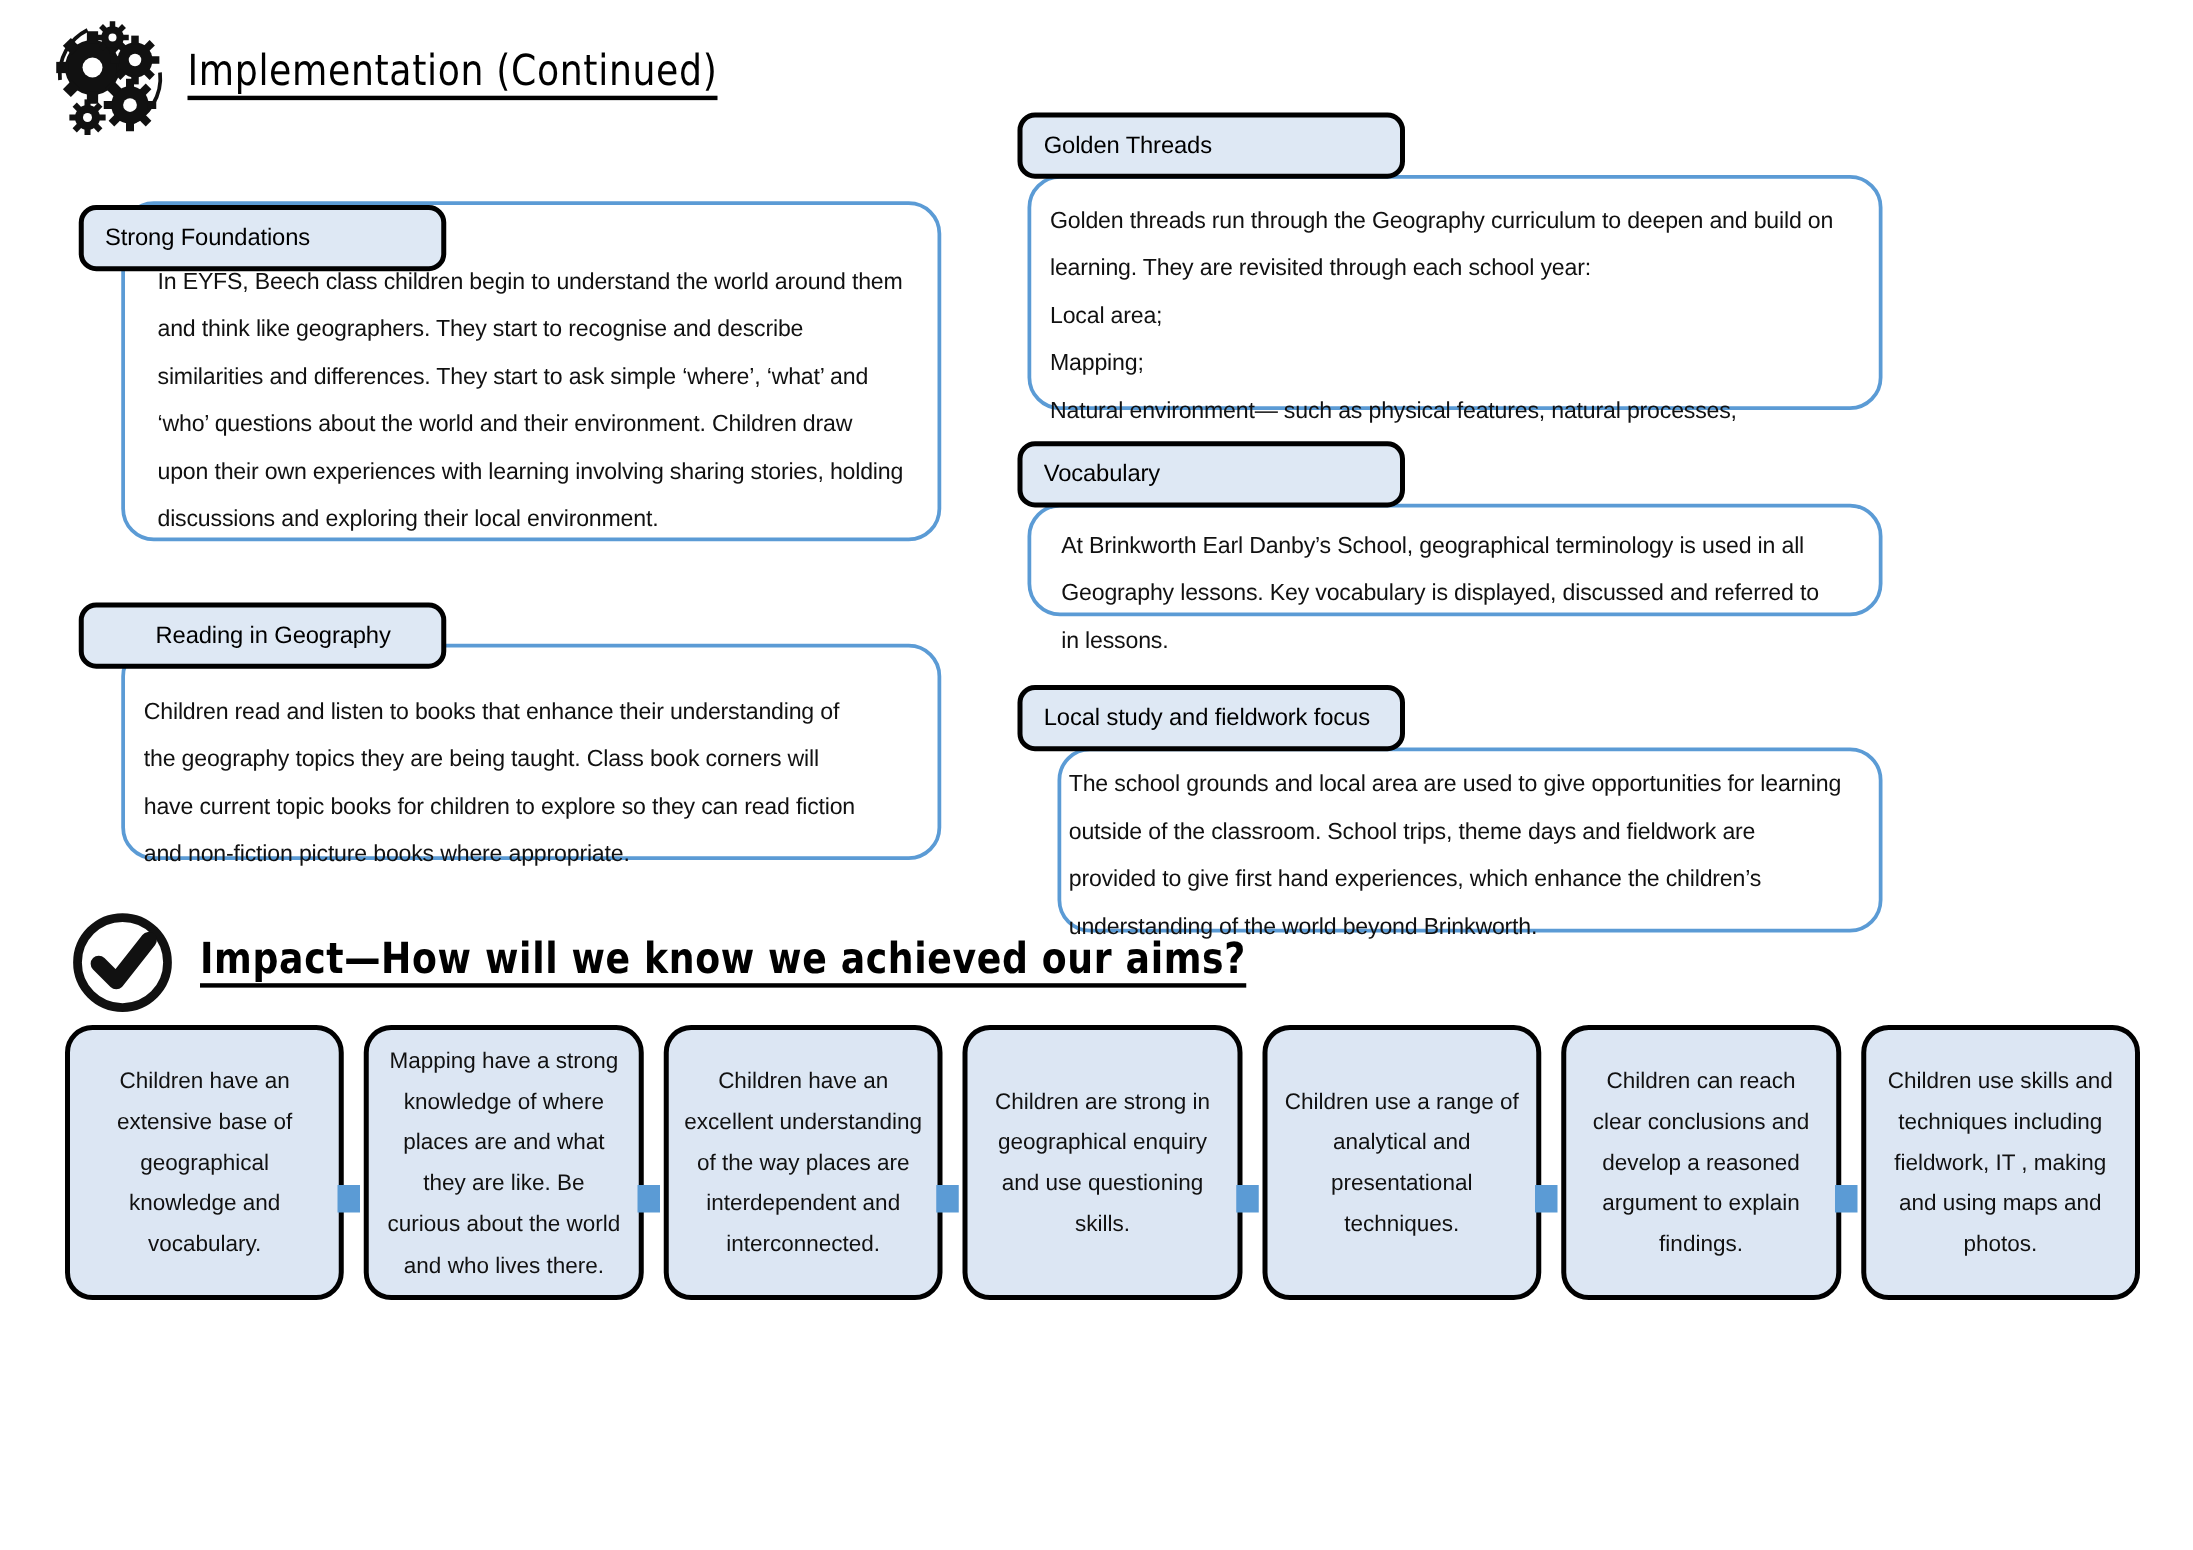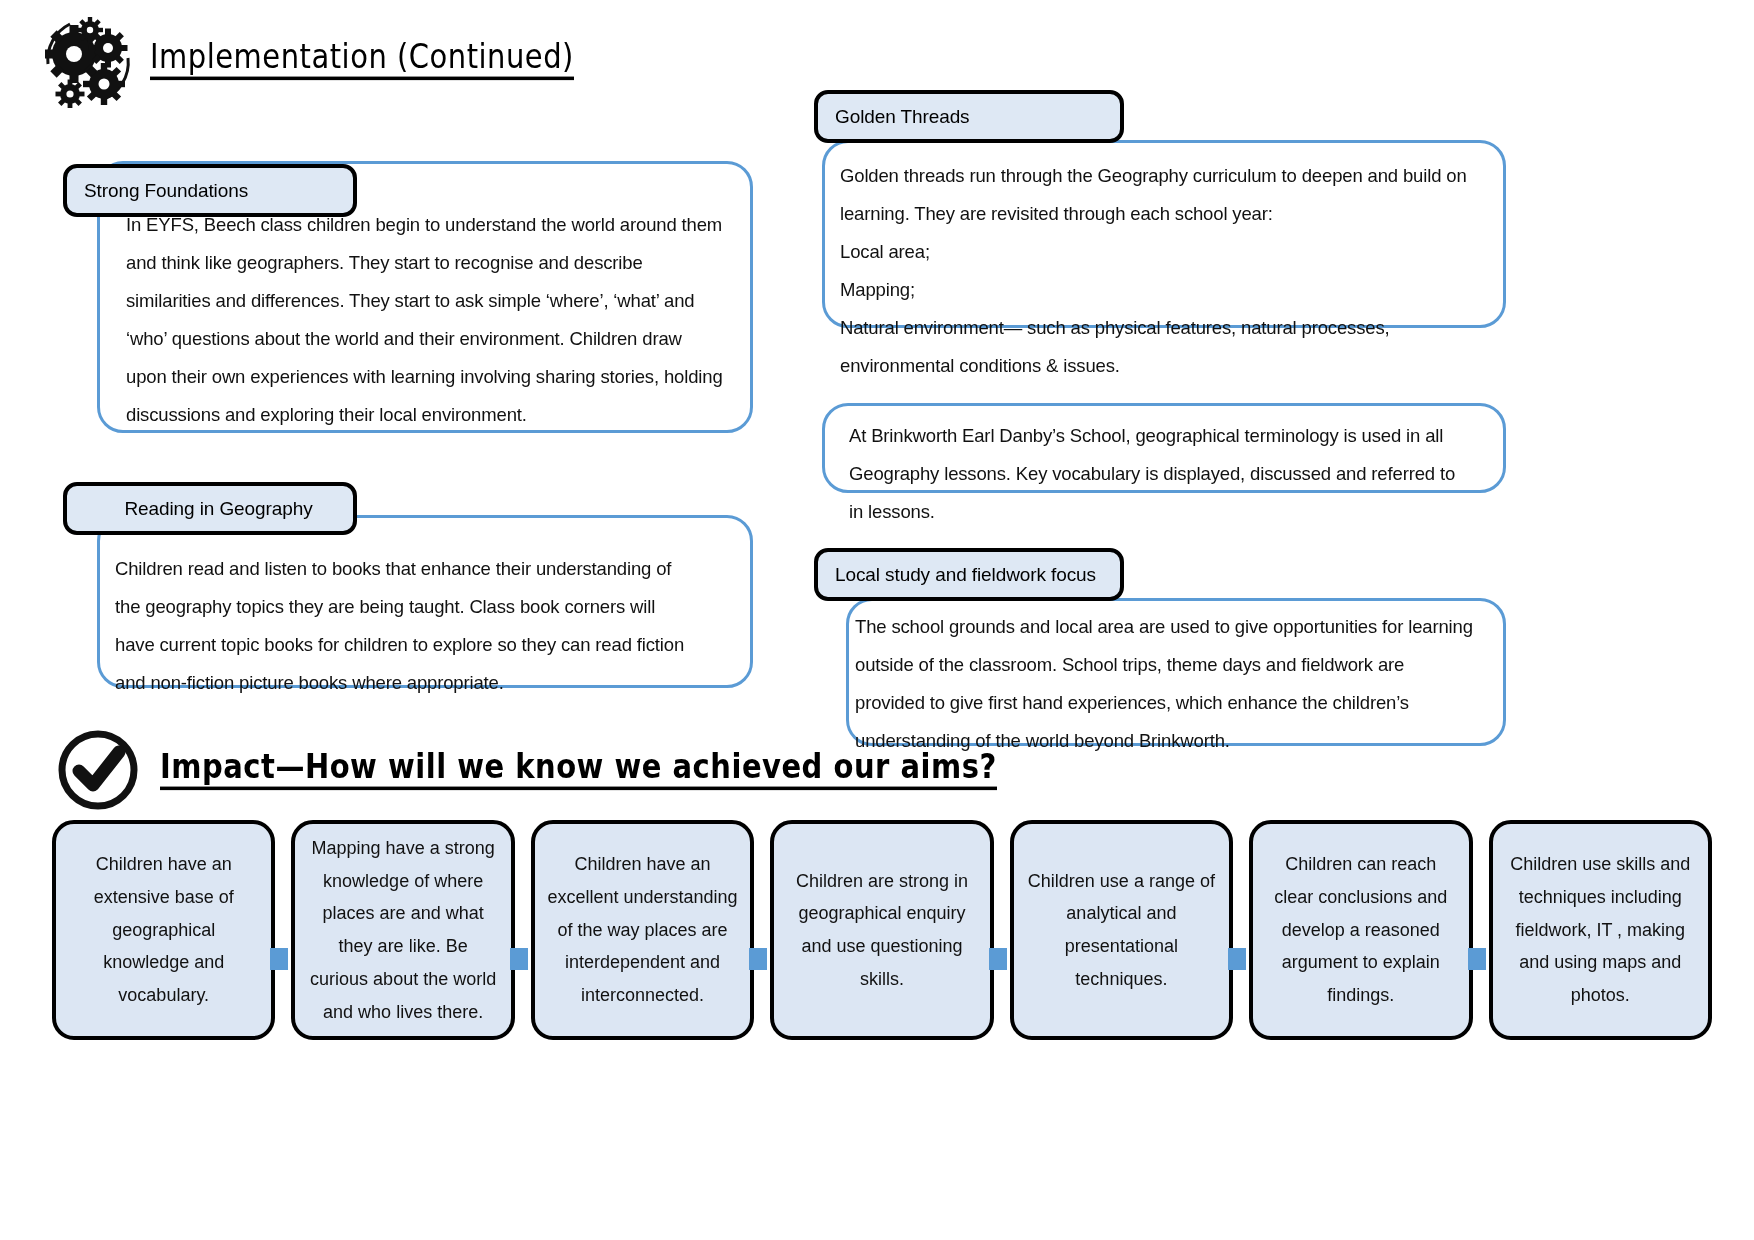--- a/index.html
+++ b/index.html
@@ -233,20 +233,23 @@
 Mapping;
 Natural environment— such as physical features, natural processes, environmental conditions &amp; issues.</div>
   <div class="title-tab" style="left:2px; top:0px; width:310px; height:53px;">
     <span>Golden Threads</span>
   </div>
 </div>
 
 <div class="callout" style="left:812px; top:353px; width:694px; height:140px;">
   <div class="body-box" style="left:10px; top:50px; width:684px; height:90px;"></div>
   <div class="body-text" style="left:37px; top:64px; width:625px;">At Brinkworth Earl Danby’s School, geographical terminology is used in all Geography lessons. Key vocabulary is displayed, discussed and referred to in lessons.</div>
+  <div class="title-tab" style="left:2px; top:0px; width:310px; height:53px;">
+    <span>Vocabulary</span>
+  </div>
 </div>
 
 <div class="callout" style="left:812px; top:548px; width:694px; height:200px;">
   <div class="body-box" style="left:34px; top:50px; width:660px; height:148px;"></div>
   <div class="body-text" style="left:43px; top:60px; width:622px;">The school grounds and local area are used to give opportunities for learning outside of the classroom. School trips, theme days and fieldwork are provided to give first hand experiences, which enhance the children’s understanding of the world beyond Brinkworth.</div>
   <div class="title-tab" style="left:2px; top:0px; width:310px; height:53px;">
     <span>Local study and fieldwork focus</span>
   </div>
 </div>
 

